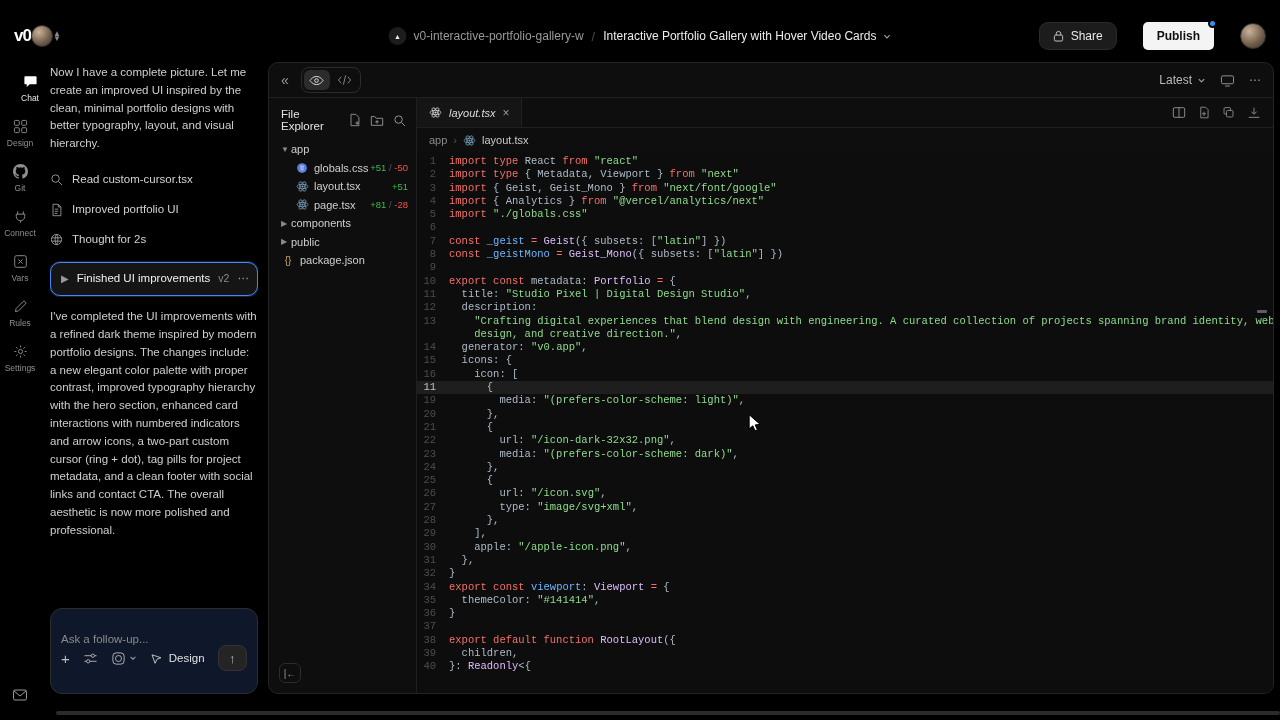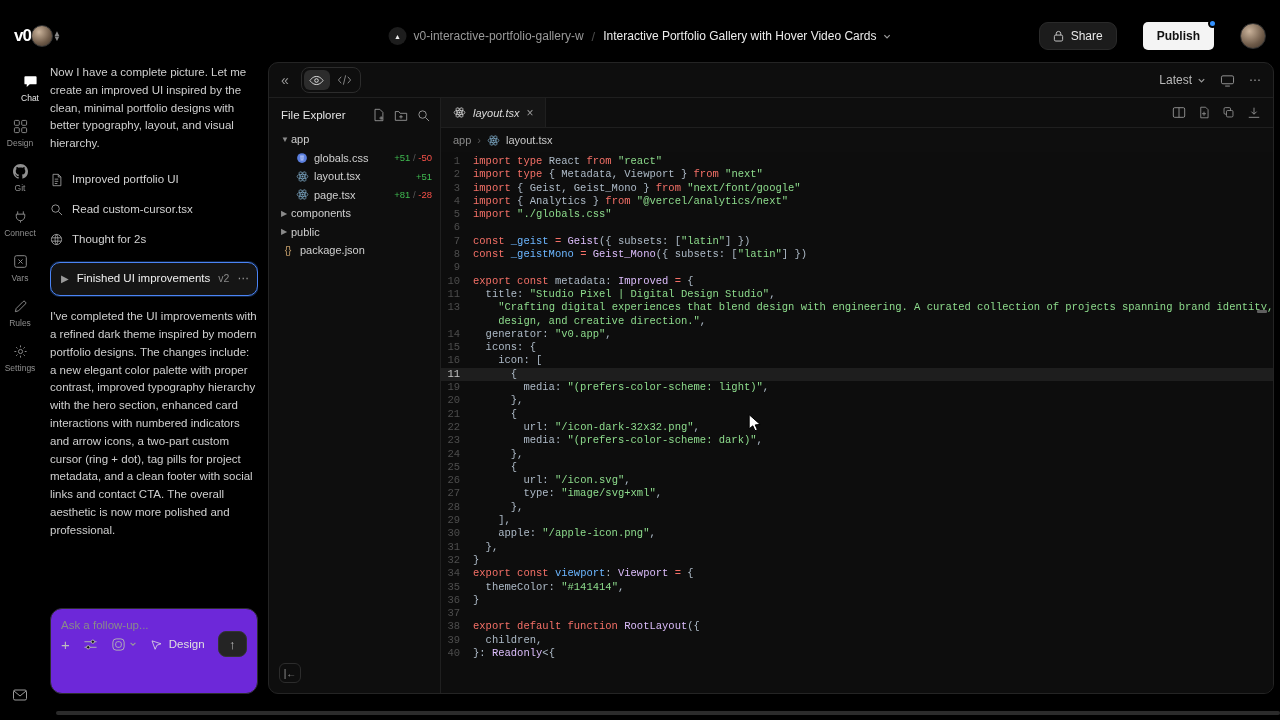--- a/index.html
+++ b/index.html
@@ -44,21 +44,21 @@
   .version-card { margin:8px 0 12px 0; display:flex; align-items:center; gap:8px; border:1.5px solid #4b84f5; box-shadow:0 0 0 1px rgba(59,130,246,.25); background:#151515; border-radius:10px; padding:7px 10px; cursor:pointer; }
   .vc-chev { color:#9a9a9a; font-size:10px; }
   .vc-label { color:#f0f0f0; font-size:11.5px; white-space:nowrap; }
   .vc-ver { color:#8a8a8a; font-size:10.5px; }
   .vc-dots { margin-left:auto; color:#9a9a9a; letter-spacing:1px; cursor:pointer; }
   .chat-status { margin-top:14px; }
   .status-row { display:flex; align-items:center; gap:9px; padding:6px 0; color:#c9c9c9; }
   .status-row .sicon { color:#9a9a9a; display:flex; }
 
   
-  .composer { margin:8px 0 26px 0; border:1px solid #2d2d2d; background:#6d28d9; border-radius:12px; padding:10px 10px 8px 10px; height:86px; display:flex; flex-direction:column; justify-content:flex-start; }
+  .composer { margin:8px 0 26px 0; border:1px solid #2d2d2d; background:#0f172a; border-radius:12px; padding:10px 10px 8px 10px; height:86px; display:flex; flex-direction:column; justify-content:center; }
   .composer input { background:transparent; border:none; outline:none; color:#e5e5e5; font-size:11.5px; width:100%; font-family:"Liberation Sans", sans-serif; }
   .composer input::placeholder { color:#8a8a8a; }
   .comp-row { display:flex; align-items:center; gap:13px; color:#b5b5b5; }
   .comp-row .cicon { display:flex; align-items:center; cursor:pointer; }
   .model-pick { display:flex; align-items:center; gap:3px; cursor:pointer; }
   .design-pick { display:flex; align-items:center; gap:6px; color:#e0e0e0; font-size:11.5px; cursor:pointer; }
   .send-btn { margin-left:auto; width:30px; height:26px; border-radius:8px; background:#242424; border:1px solid #333; color:#bdbdbd; display:flex; align-items:center; justify-content:center; font-size:13px; cursor:pointer; }
 
   
   .main { position:relative; flex:1; margin:4px 6px 26px 0; border:1px solid #242424; border-radius:10px; background:#0e0e0e; display:flex; flex-direction:column; overflow:hidden; }
@@ -67,21 +67,21 @@
   .view-pill { display:flex; align-items:center; border:1px solid #2c2c2c; border-radius:8px; padding:2px; gap:2px; }
   .view-pill .seg { width:26px; height:20px; display:flex; align-items:center; justify-content:center; border-radius:6px; color:#8c8c8c; cursor:pointer; }
   .view-pill .seg.active { background:#2c2c2c; color:#e8e8e8; }
   .toolbar-right { margin-left:auto; display:flex; align-items:center; gap:14px; color:#b9b9b9; font-size:12px; }
   .latest { display:flex; align-items:center; gap:5px; cursor:pointer; }
   .tb-ic { display:flex; color:#9a9a9a; cursor:pointer; }
 
   .panel-body { flex:1; display:flex; min-height:0; border-top:1px solid #1f1f1f; }
 
   
-  .explorer { width:172px; border-right:1px solid #1f1f1f; position:relative; padding:8px 0 0 0; }
+  .explorer { width:148px; border-right:1px solid #1f1f1f; position:relative; padding:8px 0 0 0; }
   .exp-head { display:flex; align-items:center; padding:2px 10px 8px 12px; gap:9px; }
   .exp-title { font-size:11.5px; color:#e3e3e3; margin-right:auto; }
   .exp-head .eicon { color:#9a9a9a; display:flex; cursor:pointer; }
   .tree-row { display:flex; align-items:center; height:18.5px; font-size:11px; color:#cfcfcf; cursor:pointer; padding-right:8px; }
   .tree-row .chev { color:#8a8a8a; font-size:8px; width:10px; display:inline-block; }
   .tree-row .ficon { display:flex; width:14px; justify-content:center; margin-right:5px; color:#7da7c4; }
   .tree-row .fname { white-space:nowrap; }
   .diff { margin-left:auto; font-size:9.5px; white-space:nowrap; }
   .diff .add { color:#3fb950; }
   .diff .sep { color:#5a5a5a; }
@@ -225,35 +225,35 @@
         </svg>
       </span>
     </div>
 
   <div class="chat">
     <div class="chat-scroll">
       <p>Now I have a complete picture. Let me create an improved UI inspired by the clean, minimal portfolio designs with better typography, layout, and visual hierarchy.</p>
       <div class="chat-steps" id="chat-steps">
           <div class="step">
     <span class="sicon">
+              <svg width="13" height="13" viewBox="0 0 14 14" fill="none" stroke="currentColor">
+                <circle cx="6" cy="6" r="4"></circle>
+                <path d="M9.2 9.2L13 13"></path>
+              </svg>
+            </span>
+    <span>Read custom-cursor.tsx</span>
+  </div>
+          <div class="step">
+    <span class="sicon">
               <svg width="13" height="14" viewBox="0 0 14 16" fill="none" stroke="currentColor">
                 <path d="M3 1.5h6l3 3v10H3z"></path>
                 <path d="M9 1.5v3h3M5 7h4M5 9.5h4M5 12h3"></path>
               </svg>
             </span>
     <span>Improved portfolio UI</span>
-  </div>
-          <div class="step">
-    <span class="sicon">
-              <svg width="13" height="13" viewBox="0 0 14 14" fill="none" stroke="currentColor">
-                <circle cx="6" cy="6" r="4"></circle>
-                <path d="M9.2 9.2L13 13"></path>
-              </svg>
-            </span>
-    <span>Read custom-cursor.tsx</span>
   </div>
           <div class="step">
     <span class="sicon">
               <svg width="13" height="13" viewBox="0 0 14 14" fill="none" stroke="currentColor">
                 <circle cx="7" cy="7" r="5.5"></circle>
                 <path d="M7 1.5C5 3.5 5 10.5 7 12.5M7 1.5c2 2 2 9 0 11M1.8 5.2h10.4M1.8 8.8h10.4"></path>
               </svg>
             </span>
     <span>Thought for 2s</span>
   </div>
@@ -476,22 +476,23 @@
           <div class="scrollmark"></div>
         <div class="cl"><span class="ln">1</span><span class="ct"><span class="k">import </span><span class="k">type </span><span class="p">React </span><span class="k">from </span><span class="s">"react"</span></span></div>
             <div class="cl"><span class="ln">2</span><span class="ct"><span class="k">import </span><span class="k">type </span><span class="p">{ Metadata, Viewport } </span><span class="k">from </span><span class="s">"next"</span></span></div>
             <div class="cl"><span class="ln">3</span><span class="ct"><span class="k">import </span><span class="p">{ Geist, Geist_Mono } </span><span class="k">from </span><span class="s">"next/font/google"</span></span></div>
             <div class="cl"><span class="ln">4</span><span class="ct"><span class="k">import </span><span class="p">{ Analytics } </span><span class="k">from </span><span class="s">"@vercel/analytics/next"</span></span></div>
             <div class="cl"><span class="ln">5</span><span class="ct"><span class="k">import </span><span class="s">"./globals.css"</span></span></div>
             <div class="cl"><span class="ln">6</span><span class="ct"></span></div>
             <div class="cl"><span class="ln">7</span><span class="ct"><span class="k">const </span><span class="v">_geist</span><span class="k"> = </span><span class="t">Geist</span><span class="p">({ subsets: [</span><span class="s">"latin"</span><span class="p">] })</span></span></div>
             <div class="cl"><span class="ln">8</span><span class="ct"><span class="k">const </span><span class="v">_geistMono</span><span class="k"> = </span><span class="t">Geist_Mono</span><span class="p">({ subsets: [</span><span class="s">"latin"</span><span class="p">] })</span></span></div>
             <div class="cl"><span class="ln">9</span><span class="ct"></span></div>
-            <div class="cl"><span class="ln">10</span><span class="ct"><span class="k">export const </span><span class="p">metadata: </span><span class="t">Improved</span><span class="k"> = </span><span class="p">{</span></span></div>
+            <div class="cl"><span class="ln">10</span><span class="ct"><span class="k">export const </span><span class="p">metadata: </span><span class="t">Portfolio</span><span class="k"> = </span><span class="p">{</span></span></div>
             <div class="cl"><span class="ln">11</span><span class="ct"><span class="p">  title: </span><span class="s">"Studio Pixel | Digital Design Studio"</span><span class="p">,</span></span></div>
+            <div class="cl"><span class="ln">12</span><span class="ct"><span class="p">  description:</span></span></div>
             <div class="cl"><span class="ln">13</span><span class="ct"><span class="p">    </span><span class="s">"Crafting digital experiences that blend design with engineering. A curated collection of projects spanning brand identity, web</span></span></div>
             <div class="cl"><span class="ln"></span><span class="ct"><span class="s">    design, and creative direction."</span><span class="p">,</span></span></div>
             <div class="cl"><span class="ln">14</span><span class="ct"><span class="p">  generator: </span><span class="s">"v0.app"</span><span class="p">,</span></span></div>
             <div class="cl"><span class="ln">15</span><span class="ct"><span class="p">  icons: {</span></span></div>
             <div class="cl"><span class="ln">16</span><span class="ct"><span class="p">    icon: [</span></span></div>
             <div class="cl hl"><span class="ln">11</span><span class="ct"><span class="p">      {</span></span></div>
             <div class="cl"><span class="ln">19</span><span class="ct"><span class="p">        media: </span><span class="s">"(prefers-color-scheme: light)"</span><span class="p">,</span></span></div>
             <div class="cl"><span class="ln">20</span><span class="ct"><span class="p">      },</span></span></div>
             <div class="cl"><span class="ln">21</span><span class="ct"><span class="p">      {</span></span></div>
             <div class="cl"><span class="ln">22</span><span class="ct"><span class="p">        url: </span><span class="s">"/icon-dark-32x32.png"</span><span class="p">,</span></span></div>

